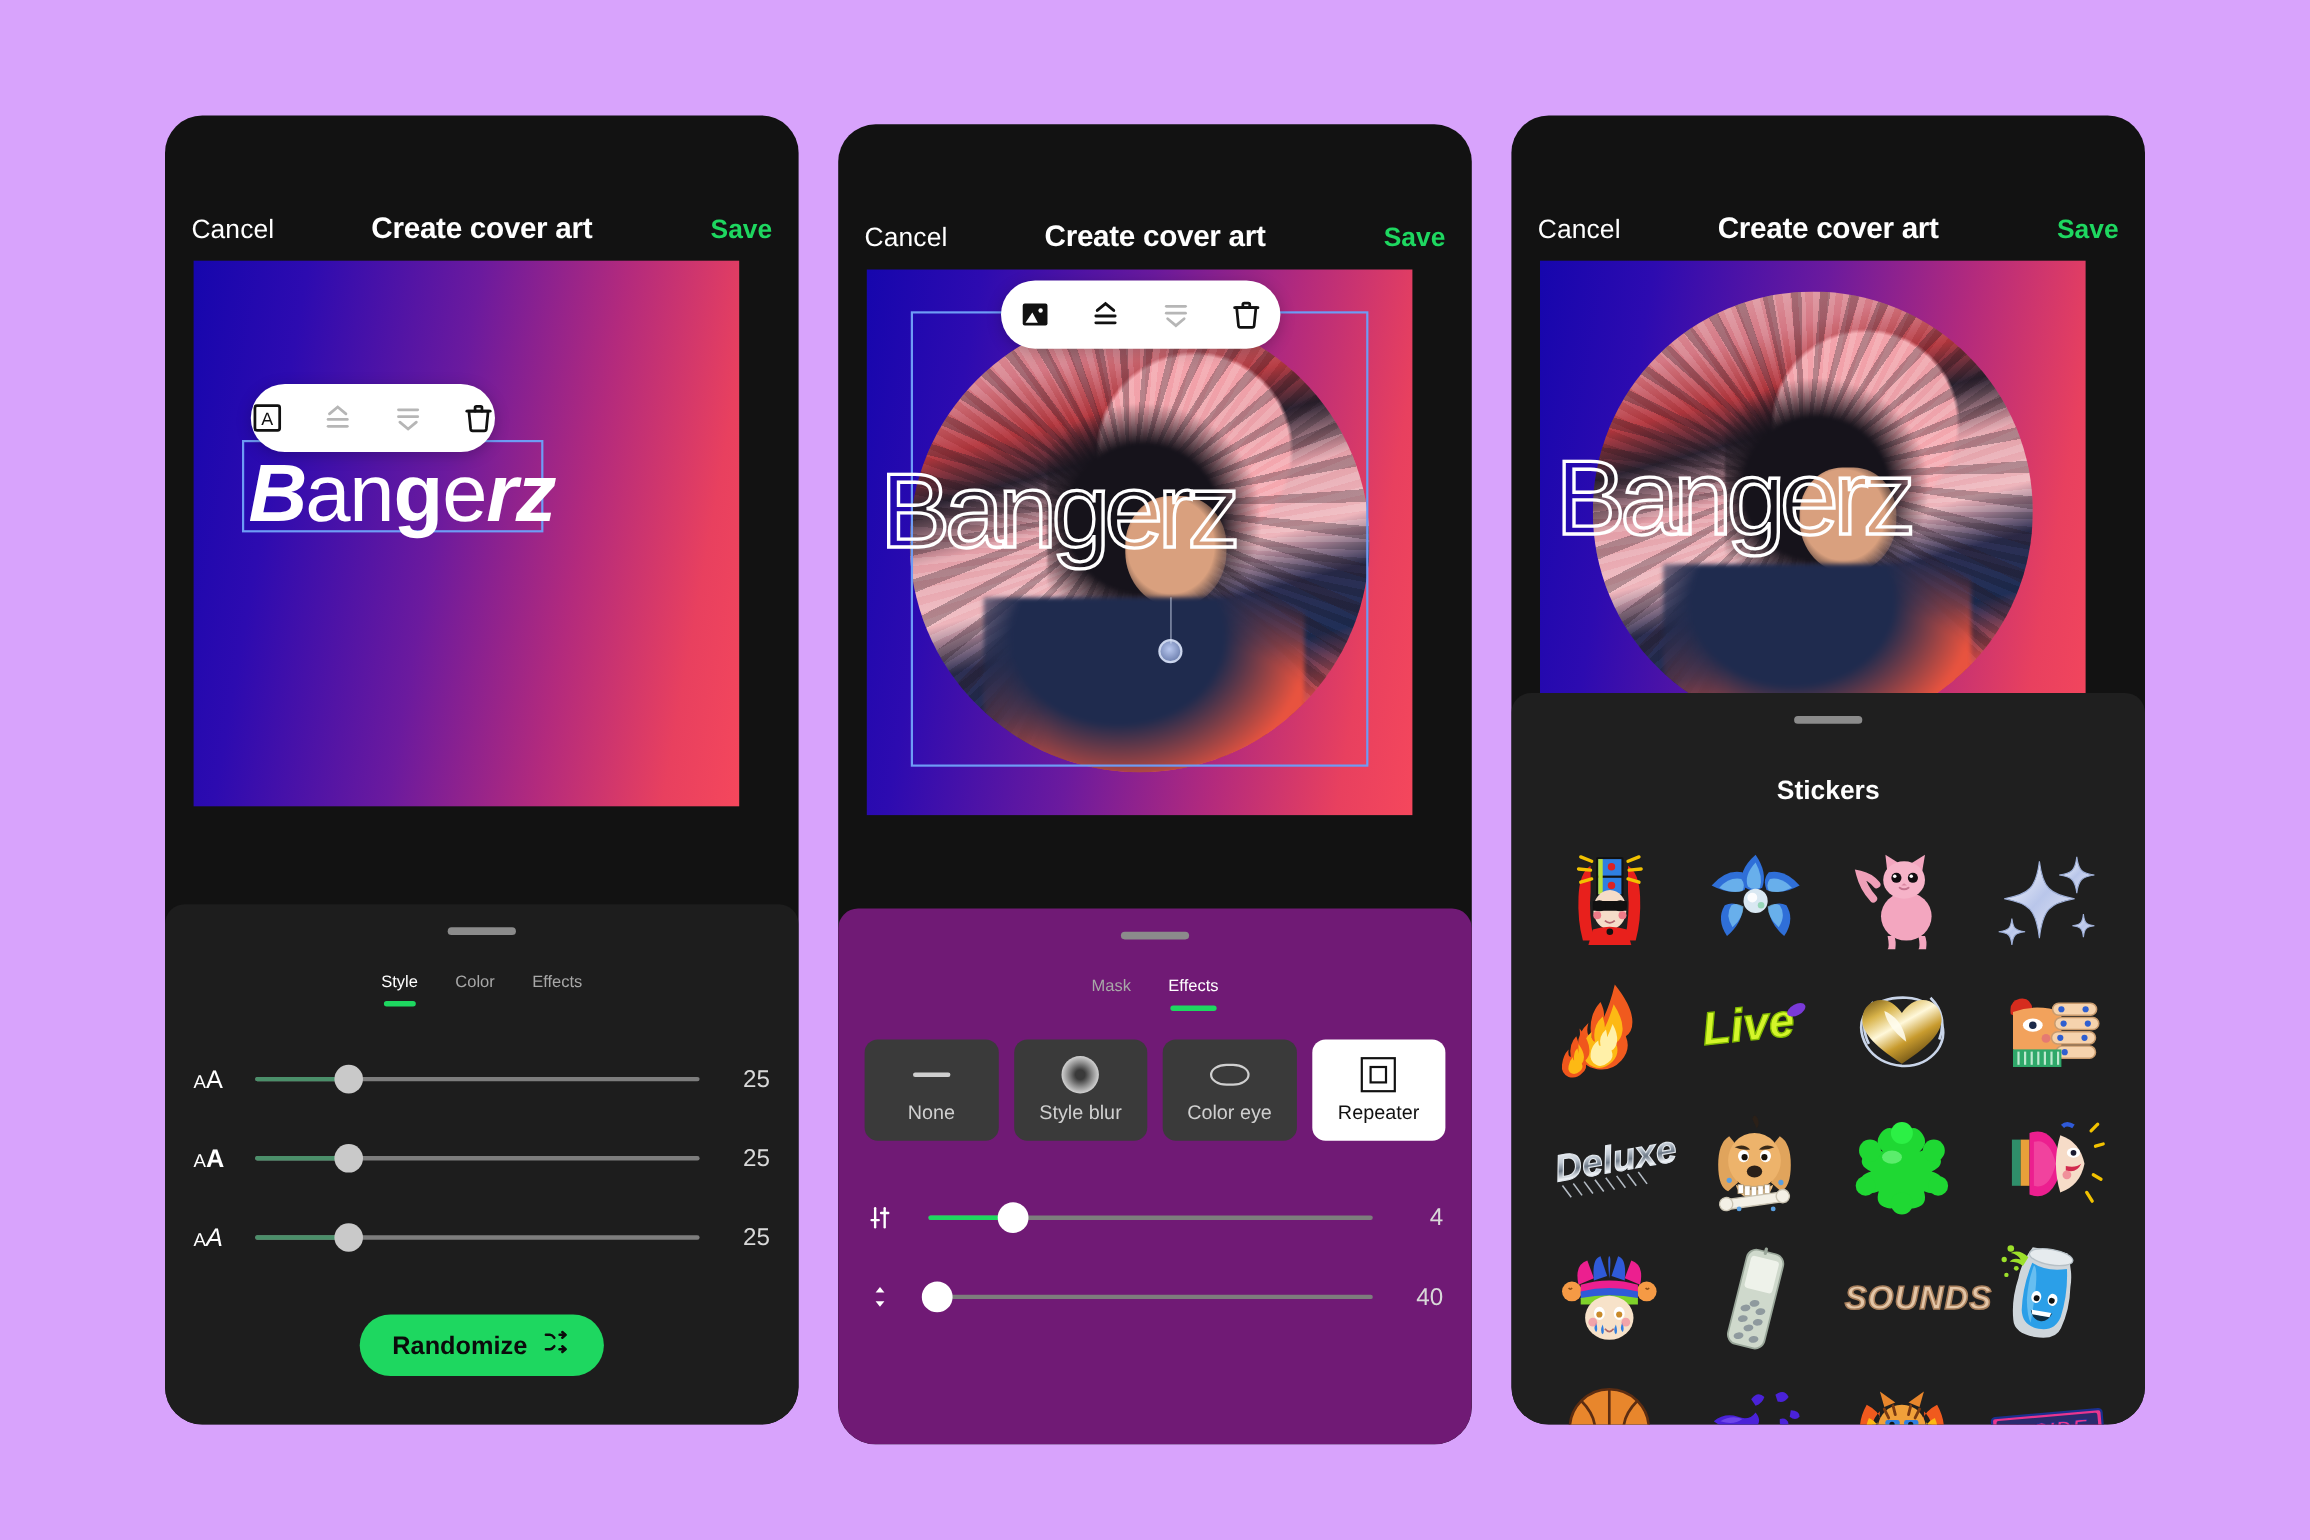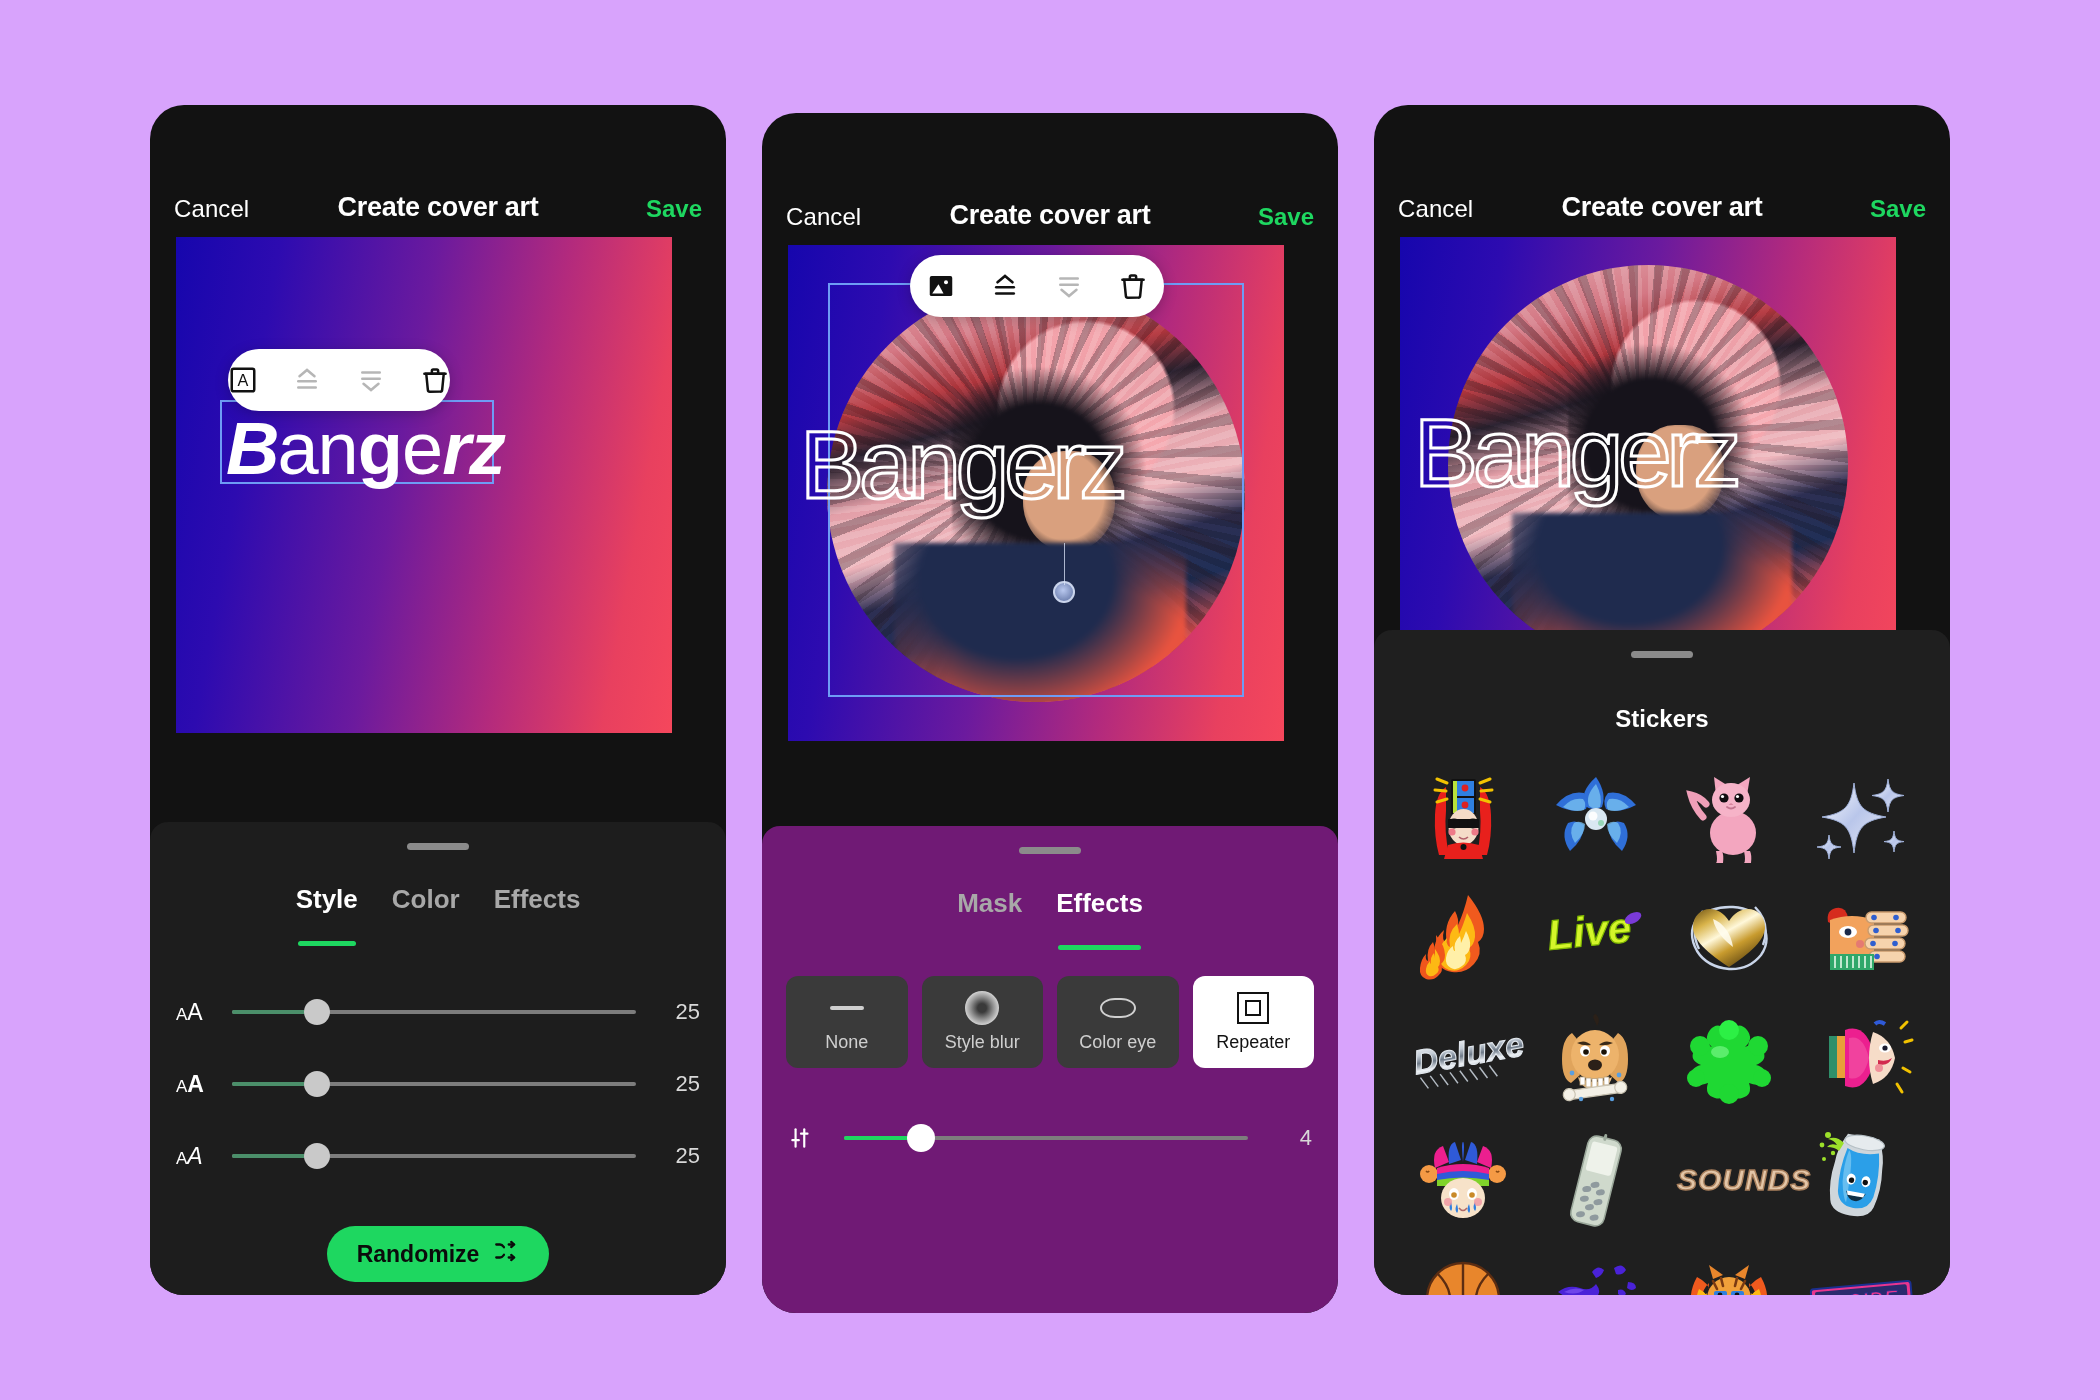--- a/index.html
+++ b/index.html
@@ -221,23 +221,23 @@
 
   .tabs {
     display: flex;
     justify-content: center;
     gap: 34px;
     margin-top: 34px;
   }
   .tab {
     position: relative;
     color: #a8a8a8;
-    font-size: 26px;
-    font-weight: 700;
-    padding-bottom: 31px;
+    font-size: 15px;
+    font-weight: 400;
+    padding-bottom: 14px;
   }
   .tab.active { color: #ffffff; }
   .tab.active::after {
     content: "";
     position: absolute;
     left: 2px; right: 2px; bottom: 0;
     height: 5px;
     border-radius: 3px;
     background: #1ed760;
   }
@@ -602,20 +602,33 @@
                 <line x1="12" y1="8" x2="18" y2="8"></line>
               </svg>
           </span>
           <div class="track">
             <div class="fill bright" style="width:19%;"></div>
             <div class="knob white" style="left:19%;"></div>
           </div>
           <span class="sval">4</span>
         </div>
 
+        <div class="srow">
+          <span class="sicon">
+            <svg width="24" height="26" viewBox="0 0 24 24" fill="#fff">
+                <polygon points="12,3 16,8 8,8"></polygon>
+                <polygon points="12,21 16,16 8,16"></polygon>
+              </svg>
+          </span>
+          <div class="track">
+            <div class="fill bright" style="width:1%;"></div>
+            <div class="knob white" style="left:2%;"></div>
+          </div>
+          <span class="sval">40</span>
+        </div>
       </div>
     </div>
   </div>
 
   <div class="phone p3">
 
     <div class="hdr">
       <span class="hdr-cancel">Cancel</span>
       <span class="hdr-title">Create cover art</span>
       <span class="hdr-save">Save</span>

